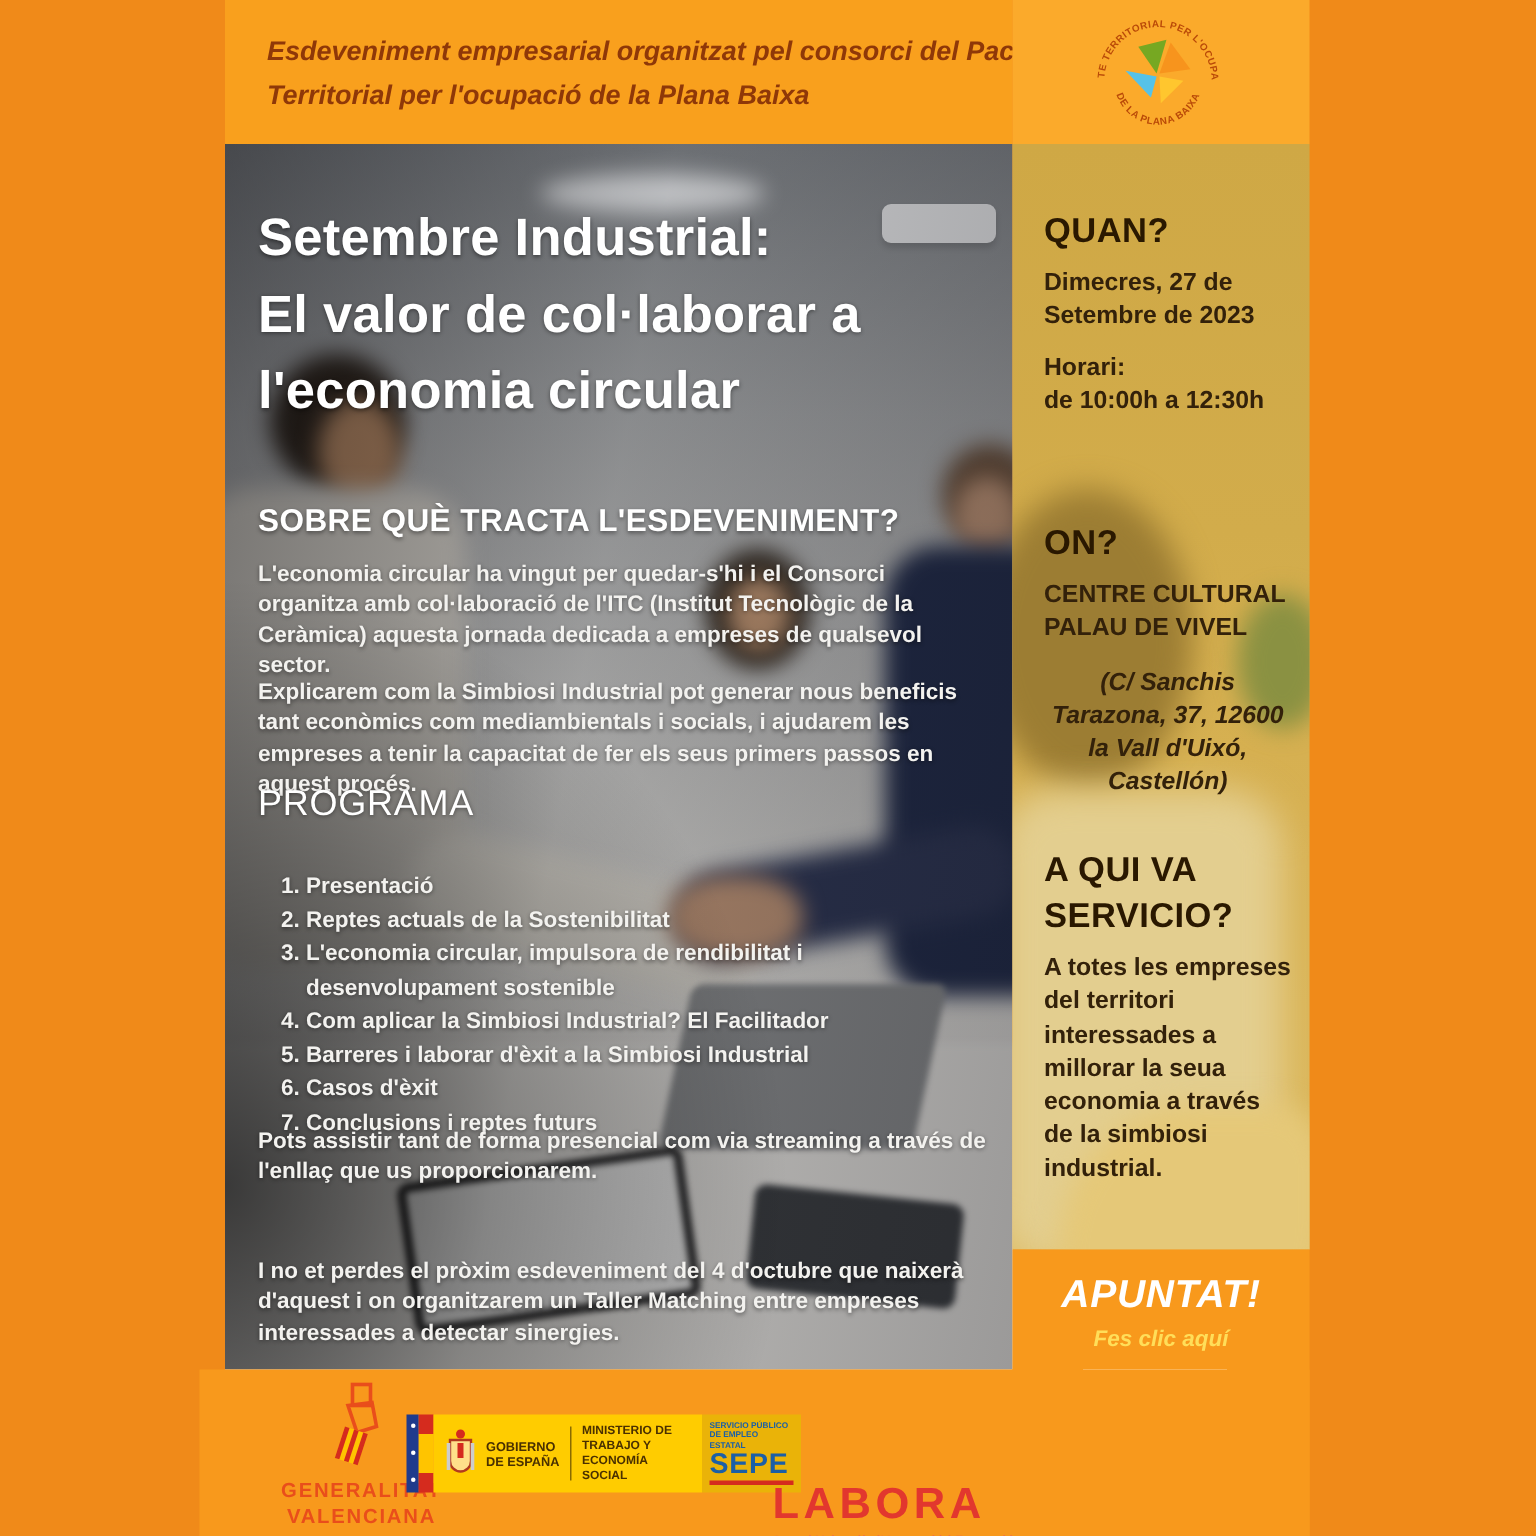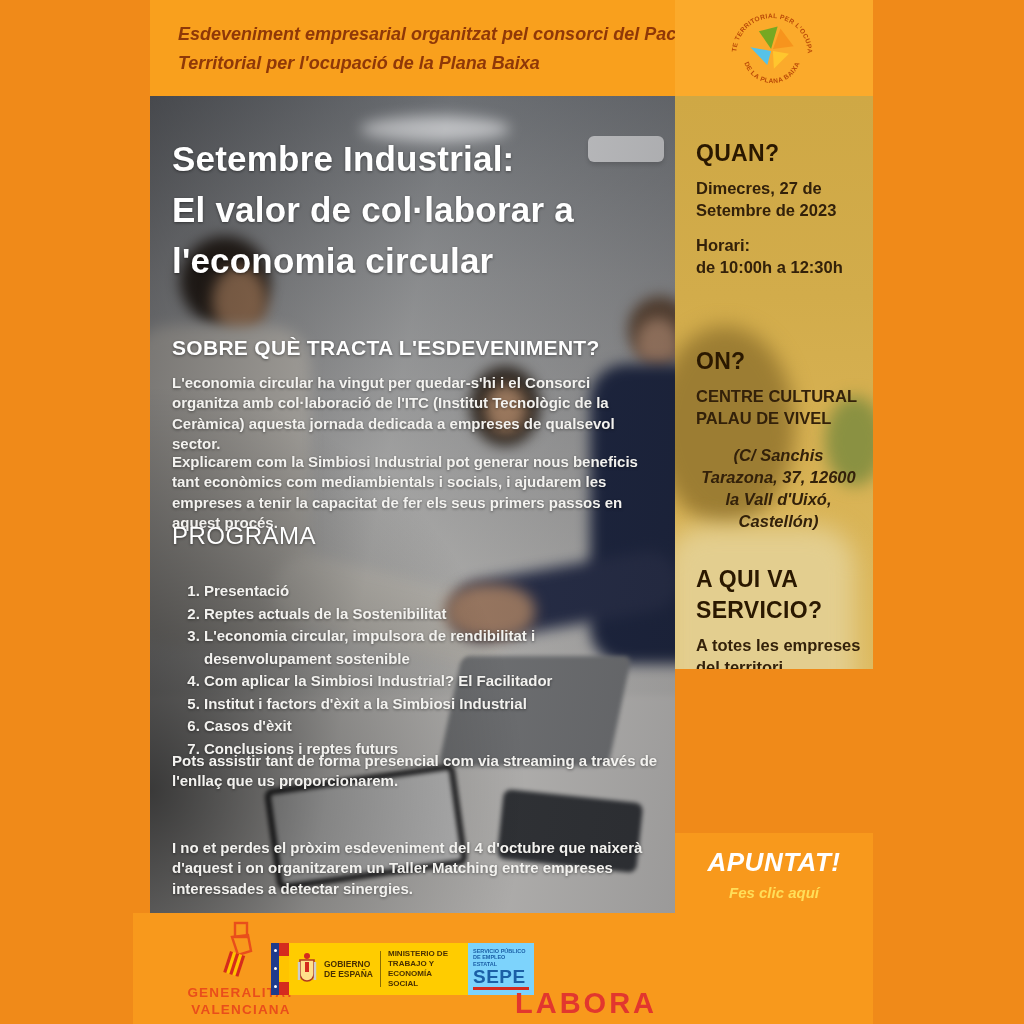--- a/index.html
+++ b/index.html
@@ -37,21 +37,21 @@
   .p1{top:277px;}
   .p2{top:356px;}
   .program-heading{top:426px;font-size:24px;font-weight:400;letter-spacing:.5px;}
   .program-list{top:484px;}
   .program-list ol{margin:0;padding:0 0 0 32px;font-size:15px;font-weight:700;
     line-height:1.5;color:#F3F2EF;}
   .streaming{top:655px;}
   .next-event{top:742px;}
 
   
-  .sidebar{left:675px;top:96px;width:198px;height:573px;overflow:hidden;
+  .sidebar{left:675px;top:96px;width:198px;height:737px;overflow:hidden;
     background:linear-gradient(180deg,#CFA845 0%,#D2AC4B 35%,#D8B254 65%,#DDBA5F 100%);}
   .sidebar .sec{position:absolute;left:21px;right:12px;color:#33210A;}
   .side-h{font-size:23px;font-weight:800;color:#2A1800;letter-spacing:.3px;margin:0 0 10px 0;}
   .side-b{font-size:16.5px;font-weight:700;line-height:1.35;margin:0;}
   .sec-when{top:44px;}
   .sec-where{top:252px;}
   .sec-aud{top:470px;}
   .addr{font-style:italic;margin-top:14px;text-align:center;}
   .gap{height:12px;}
 
@@ -77,21 +77,21 @@
   .es-flag{width:18px;height:52px;display:flex;}
   .es-flag .bluebar{width:8px;background:#1F3B8C;position:relative;}
   .es-flag .bluebar b{position:absolute;left:2.5px;width:3px;height:3px;border-radius:50%;background:#fff;}
   .es-flag .tricolor{width:10px;display:flex;flex-direction:column;}
   .es-flag .tricolor .r{flex:1;background:#D52B1E;}
   .es-flag .tricolor .y{flex:2;background:#FFC400;}
   .es-yellow{background:#FFCC00;display:flex;align-items:center;padding:0 8px;gap:7px;}
   .gob-text{font-size:8.5px;font-weight:700;color:#4A3000;line-height:1.2;}
   .divider{width:1px;background:#8a6b00;height:70%;align-self:center;}
   .min-text{font-size:8px;font-weight:700;color:#4A3000;line-height:1.25;max-width:72px;}
-  .sepe-box{background:#7dd3fc;width:56px;padding:4px 5px;display:flex;flex-direction:column;
+  .sepe-box{background:#eab308;width:56px;padding:4px 5px;display:flex;flex-direction:column;
     justify-content:center;}
   .sepe-small{font-size:5.5px;font-weight:700;color:#1B5FA6;line-height:1.2;}
   .sepe-big{font-size:19px;font-weight:700;color:#1B5FA6;border-bottom:3px solid #D52B1E;
     line-height:1.05;letter-spacing:.5px;}
   .labora{position:absolute;left:382px;top:32px;}
   .labora-name{font-size:29px;font-weight:800;letter-spacing:3px;color:#E2372E;line-height:1;margin-top:44px;}
   .labora-tag{margin-top:4px;font-size:8px;font-weight:700;color:#EF6A50;letter-spacing:.4px;}
 </style>
 </head>
 <body>
@@ -156,21 +156,21 @@
       <div class="about-heading">SOBRE QUÈ TRACTA L'ESDEVENIMENT?</div>
       <div class="para p1">L'economia circular ha vingut per quedar-s'hi i el Consorci organitza amb col·laboració de l'ITC (Institut Tecnològic de la Ceràmica) aquesta jornada dedicada a empreses de qualsevol sector.</div>
       <div class="para p2">Explicarem com la Simbiosi Industrial pot generar nous beneficis tant econòmics com mediambientals i socials, i ajudarem les empreses a tenir la capacitat de fer els seus primers passos en aquest procés.</div>
       <div class="program-heading">PROGRAMA</div>
       <div class="program-list">
         <ol>
           <li>Presentació</li>
           <li>Reptes actuals de la Sostenibilitat</li>
           <li>L'economia circular, impulsora de rendibilitat i desenvolupament sostenible</li>
           <li>Com aplicar la Simbiosi Industrial? El Facilitador</li>
-          <li>Institut i factors d'èxit a la Simbiosi Industrial</li>
+          <li>Barreres i laborar d'èxit a la Simbiosi Industrial</li>
           <li>Casos d'èxit</li>
           <li>Conclusions i reptes futurs</li>
         </ol>
       </div>
       <div class="para streaming">Pots assistir tant de forma presencial com via streaming a través de l'enllaç que us proporcionarem.</div>
       <div class="para next-event">I no et perdes el pròxim esdeveniment del 4 d'octubre que naixerà d'aquest i on organitzarem un Taller Matching entre empreses interessades a detectar sinergies.</div>
     </div>
   </div>
 
   <div class="abs sidebar">

